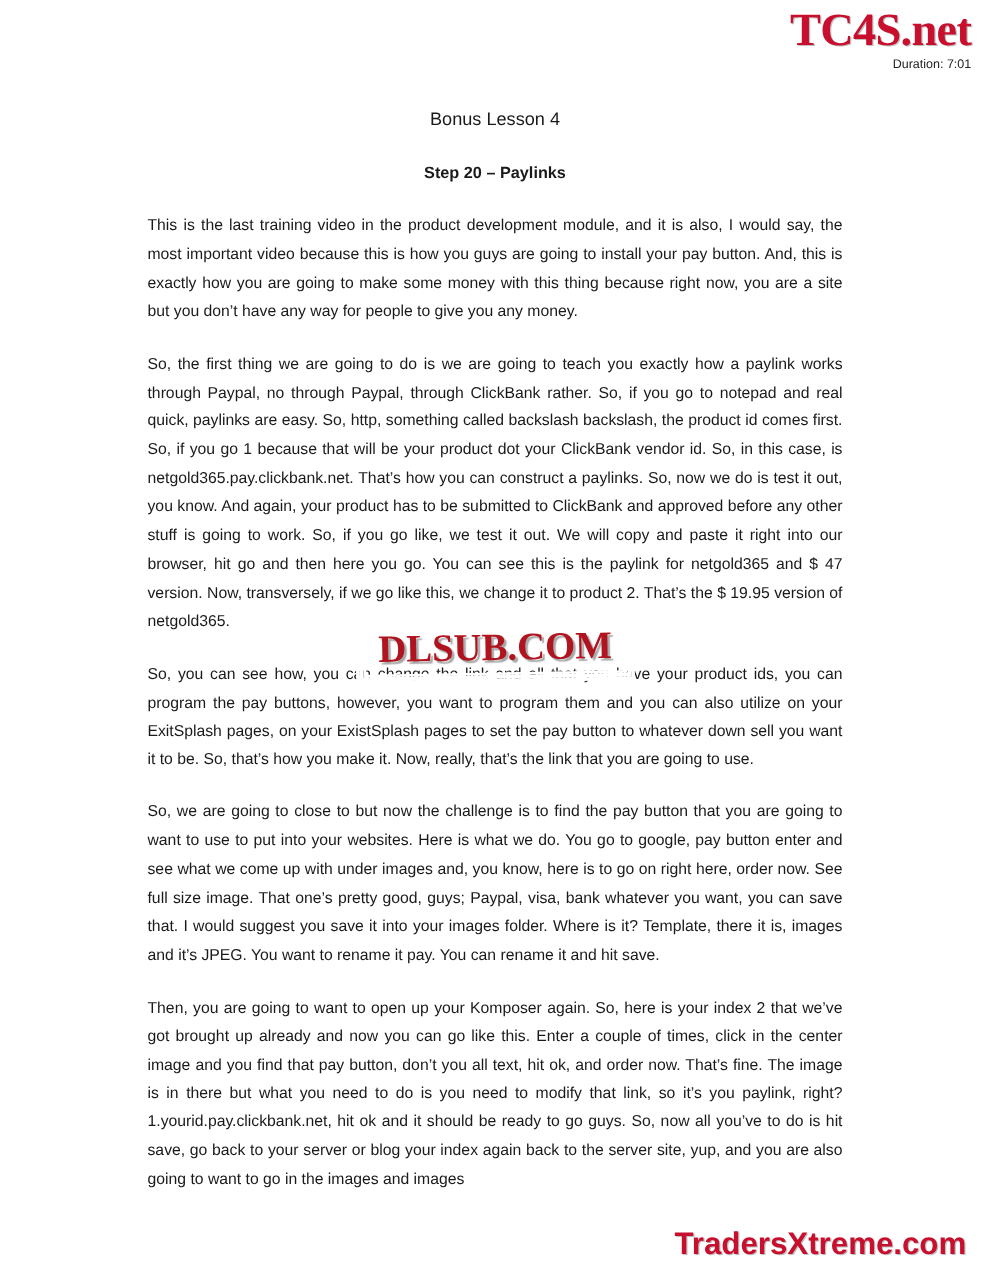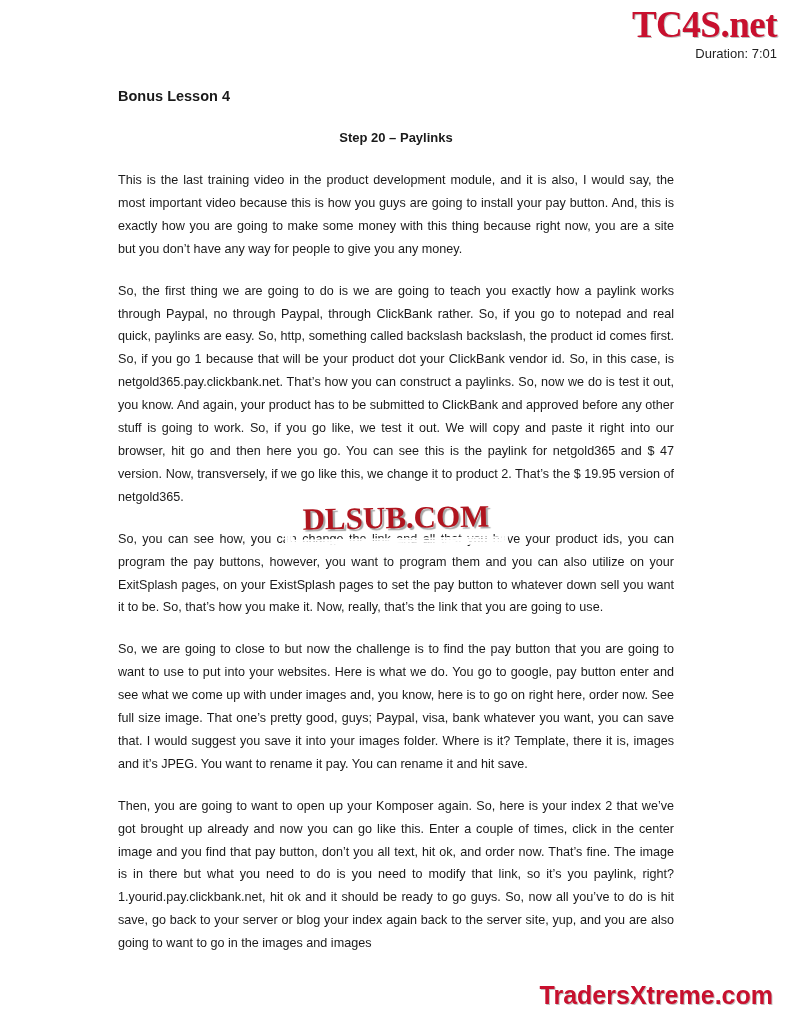--- a/index.html
+++ b/index.html
@@ -34,43 +34,43 @@
     font-weight: bold;
     font-size: 37px;
     color: #c8102e;
     letter-spacing: -0.5px;
     text-shadow: 1px 1px 0 rgba(0,0,0,0.25);
     display: block;
   }
   .duration {
     display: block;
     margin-top: 4px;
-    font-size: 13px;
+    font-size: 10px;
     color: #222;
     font-family: "Liberation Sans", sans-serif;
   }
 
   
   .doc {
     position: absolute;
     left: 118px;
     top: 88px;
     width: 556px;
   }
   .title {
     text-align: center;
     font-size: 17px;
     font-weight: bold;
     margin: 0 0 2px 0;
     letter-spacing: 0.1px;
   }
   .subtitle {
-    text-align: left;
+    text-align: center;
     font-size: 14.5px;
-    font-weight: bold;
+    font-weight: normal;
     margin: 0 0 26px 0;
   }
   .steptitle {
     text-align: center;
     font-size: 13px;
     font-weight: bold;
     margin: 0 0 24px 0;
   }
   p.body {
     font-size: 12.6px;

